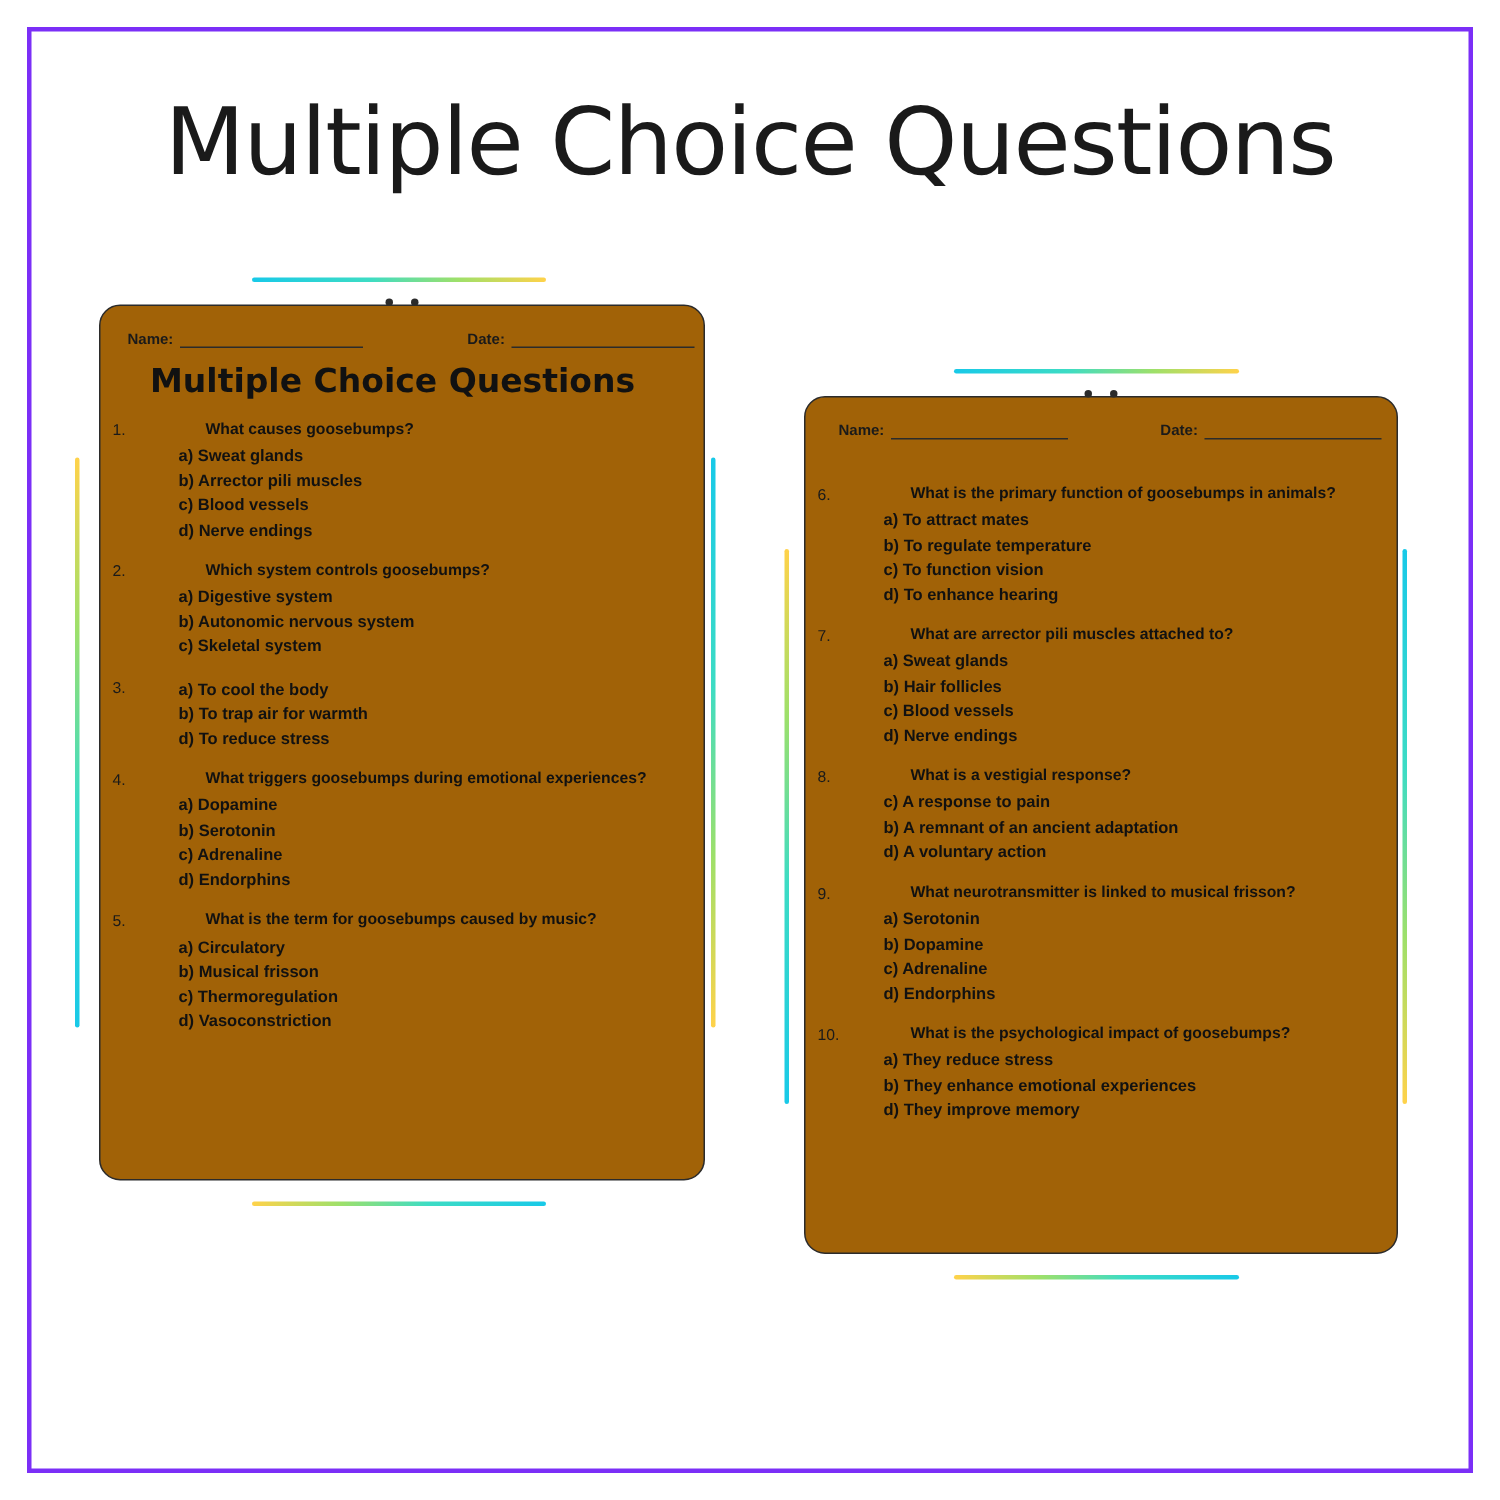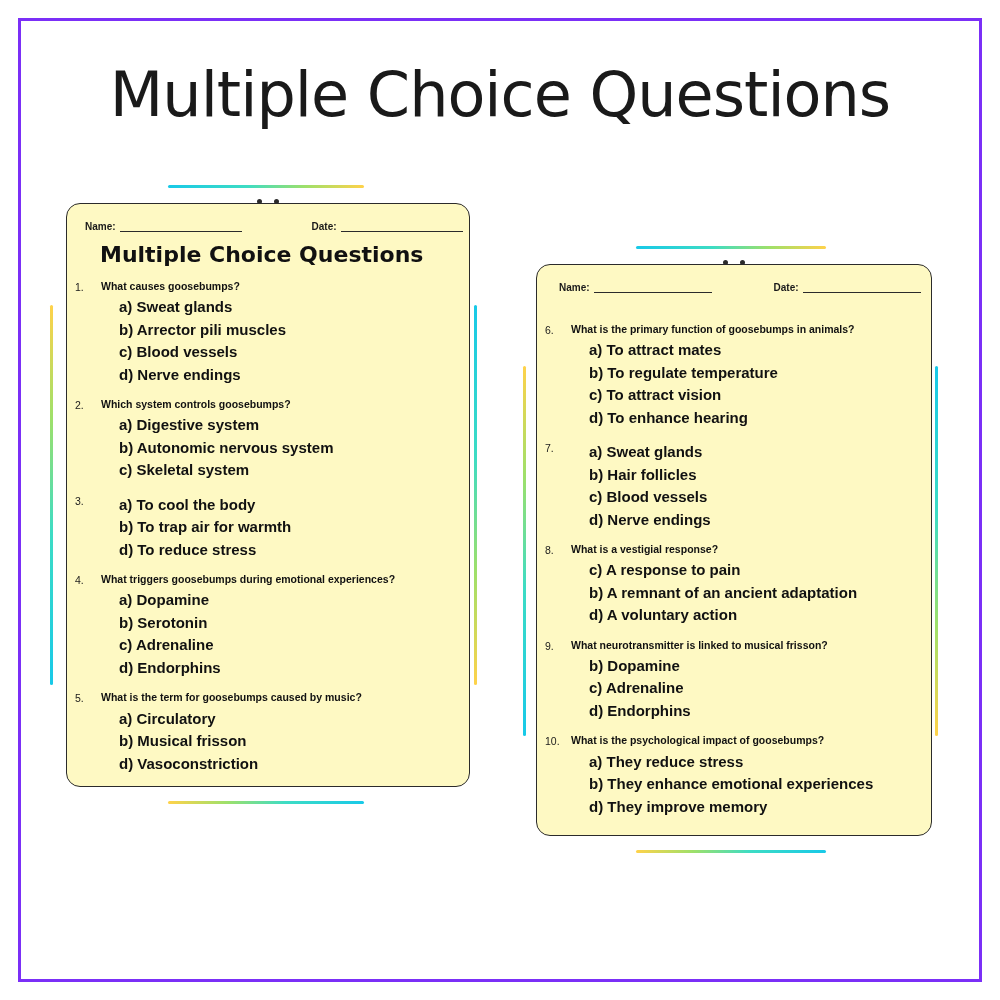--- a/index.html
+++ b/index.html
@@ -38,21 +38,21 @@
     font-size: 62px;
     font-weight: 400;
     letter-spacing: -1px;
     color: #1a1a1a;
     font-family: "DejaVu Sans", sans-serif;
   }
 
   
   .sheet {
     position: absolute;
-    background: #fef9c3;
+    background: #a16207;
     border: 1.5px solid #2b2b2b;
     border-radius: 14px;
     box-sizing: border-box;
   }
   .clip {
     position: absolute;
     top: -5px;
     left: 50%;
     transform: translateX(-50%);
     width: 26px;
@@ -117,23 +117,24 @@
     color: #1a1a1a;
     padding-top: 1px;
   }
   .qbody { flex: 1; }
   .qtext {
     font-size: 10.5px;
     font-weight: 700;
     color: #111;
     margin-bottom: 3px;
     line-height: 1.25;
+    margin-left: 36px;
   }
   .opt {
-    font-size: 15px;
+    font-size: 11px;
     font-weight: 700;
     color: #111;
     margin-left: 18px;
     line-height: 1.5;
   }
 
   
   .deco {
     position: absolute;
     border-radius: 3px;
@@ -228,20 +229,21 @@
           <div class="opt">d) Endorphins</div>
         </div>
       </div>
 
       <div class="qitem">
         <div class="qnum">5.</div>
         <div class="qbody">
           <div class="qtext">What is the term for goosebumps caused by music?</div>
           <div class="opt">a) Circulatory</div>
           <div class="opt">b) Musical frisson</div>
+          <div class="opt">c) Thermoregulation</div>
           <div class="opt">d) Vasoconstriction</div>
         </div>
       </div>
 
     </div>
   </div>
 
   <div class="deco h" style="left:636px; top:246px; width:190px;"></div>
   <div class="deco v" style="left:523px; top:366px; height:370px;"></div>
   <div class="deco v rev" style="left:935px; top:366px; height:370px;"></div>
@@ -265,28 +267,29 @@
     </div>
 
     <div class="qlist" style="top:58px; padding:0 22px 0 8px;">
 
       <div class="qitem">
         <div class="qnum">6.</div>
         <div class="qbody">
           <div class="qtext">What is the primary function of goosebumps in animals?</div>
           <div class="opt">a) To attract mates</div>
           <div class="opt">b) To regulate temperature</div>
-          <div class="opt">c) To attract vision</div>
+          <div class="opt">c) To function vision</div>
           <div class="opt">d) To enhance hearing</div>
         </div>
       </div>
 
       <div class="qitem">
         <div class="qnum">7.</div>
         <div class="qbody">
+          <div class="qtext">What are arrector pili muscles attached to?</div>
           <div class="opt">a) Sweat glands</div>
           <div class="opt">b) Hair follicles</div>
           <div class="opt">c) Blood vessels</div>
           <div class="opt">d) Nerve endings</div>
         </div>
       </div>
 
       <div class="qitem">
         <div class="qnum">8.</div>
         <div class="qbody">
@@ -294,20 +297,21 @@
           <div class="opt">c) A response to pain</div>
           <div class="opt">b) A remnant of an ancient adaptation</div>
           <div class="opt">d) A voluntary action</div>
         </div>
       </div>
 
       <div class="qitem">
         <div class="qnum">9.</div>
         <div class="qbody">
           <div class="qtext">What neurotransmitter is linked to musical frisson?</div>
+          <div class="opt">a) Serotonin</div>
           <div class="opt">b) Dopamine</div>
           <div class="opt">c) Adrenaline</div>
           <div class="opt">d) Endorphins</div>
         </div>
       </div>
 
       <div class="qitem">
         <div class="qnum">10.</div>
         <div class="qbody">
           <div class="qtext">What is the psychological impact of goosebumps?</div>

